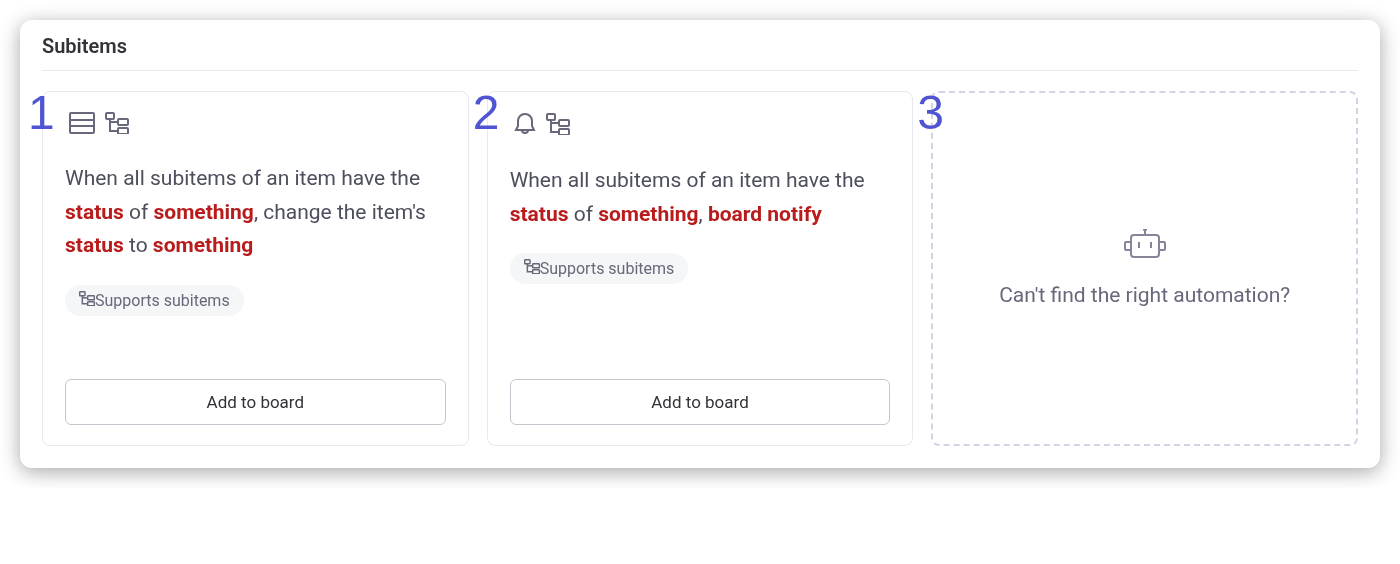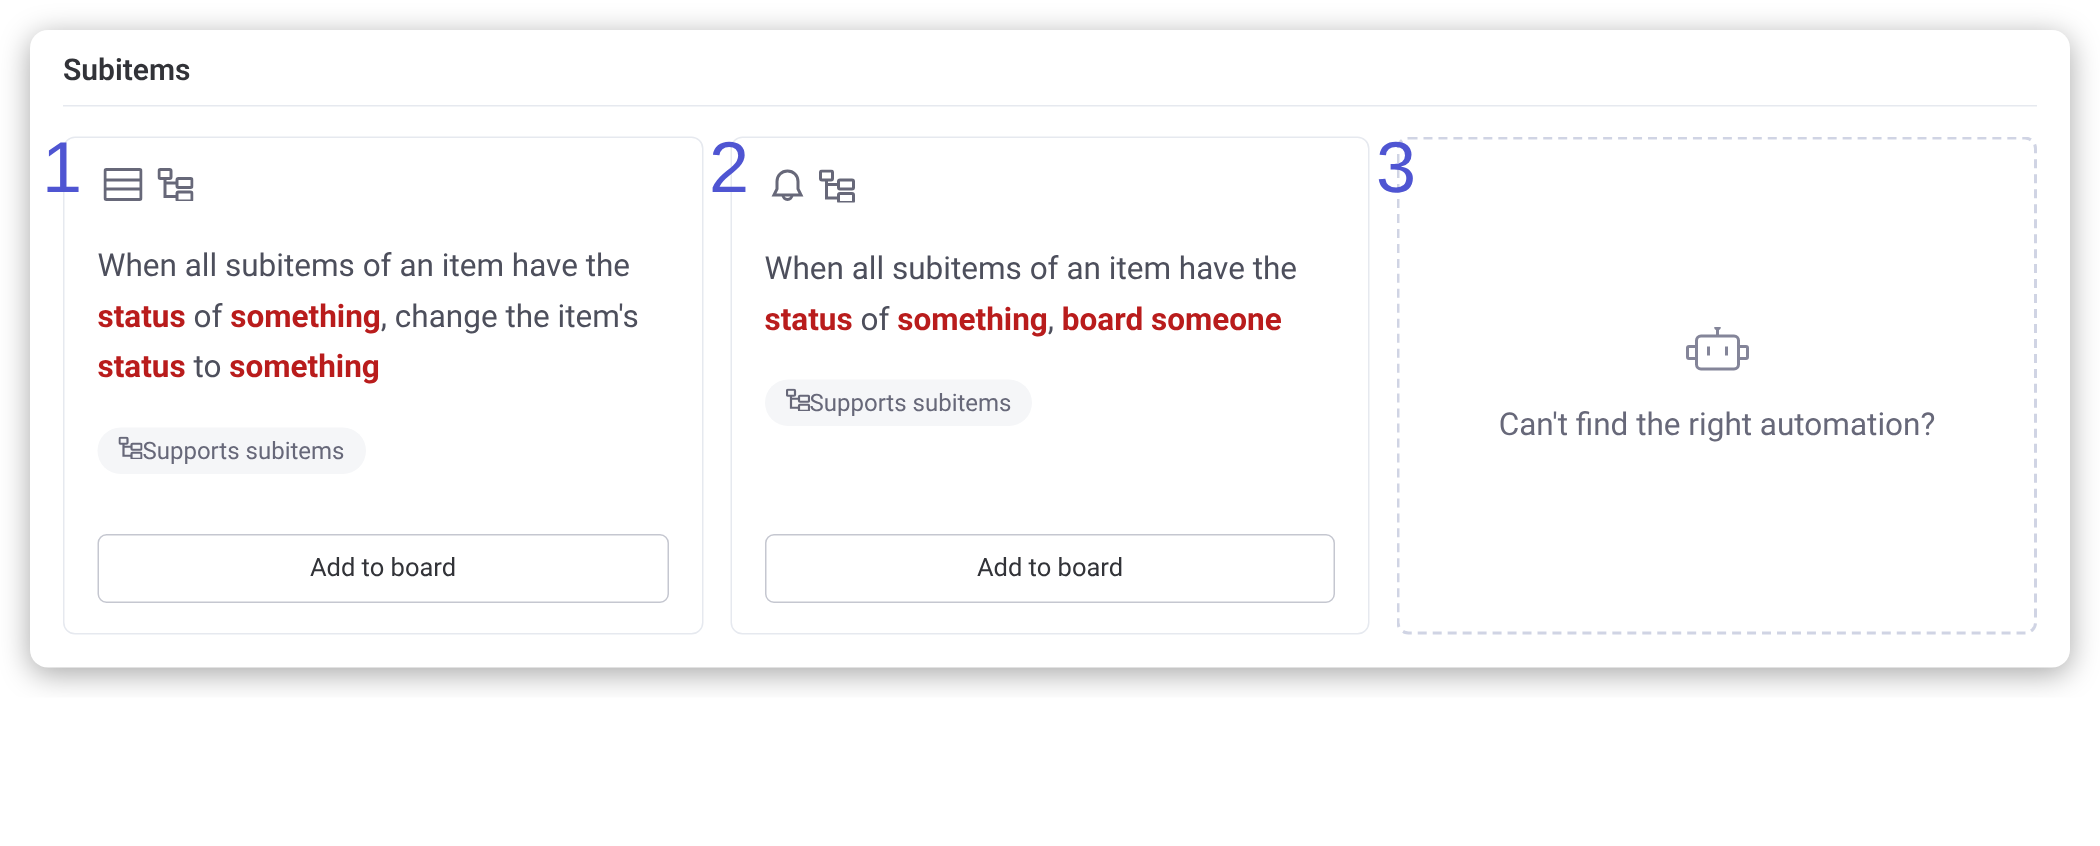--- a/index.html
+++ b/index.html
@@ -86,20 +86,21 @@
     .add-button {
       width: 100%;
       padding: 12px 0;
       border: 1px solid #c5c7d0;
       background: #fff;
       border-radius: 6px;
       font-size: 17px;
       color: #323338;
       cursor: pointer;
       font-family: inherit;
+      margin-top: 23px;
     }
     .create-card {
       flex: 1;
       border: 2px dashed #d0d4e4;
       border-radius: 8px;
       display: flex;
       flex-direction: column;
       align-items: center;
       justify-content: center;
       gap: 16px;
@@ -180,21 +181,21 @@
             <svg width="24" height="22" viewBox="0 0 24 22" fill="none" stroke="currentColor" stroke-width="2">
               <rect x="1" y="1" width="8" height="6" rx="1"></rect>
               <rect x="13" y="7" width="10" height="6" rx="1"></rect>
               <rect x="13" y="16" width="10" height="6" rx="1"></rect>
               <path d="M5 7 V19 H13" fill="none"></path>
               <path d="M5 10 H13" fill="none"></path>
             </svg>
           </span>
         </div>
         <div class="card-text">
-          <span>When all subitems of an item have the </span><b>status</b><span> of </span><b>something</b><span>, </span><b>board</b><span> </span><b>someone</b>
+          <span>When all subitems of an item have the </span><b>status</b><span> of </span><b>something</b><span>, </span><b>board</b><span> </span><b>notify</b>
         </div>
         <div class="supports-pill">
           <span>
             <svg width="16" height="15" viewBox="0 0 24 22" fill="none" stroke="currentColor" stroke-width="2.2">
               <rect x="1" y="1" width="8" height="6" rx="1"></rect>
               <rect x="13" y="7" width="10" height="6" rx="1"></rect>
               <rect x="13" y="16" width="10" height="6" rx="1"></rect>
               <path d="M5 7 V19 H13" fill="none"></path>
               <path d="M5 10 H13" fill="none"></path>
             </svg>

